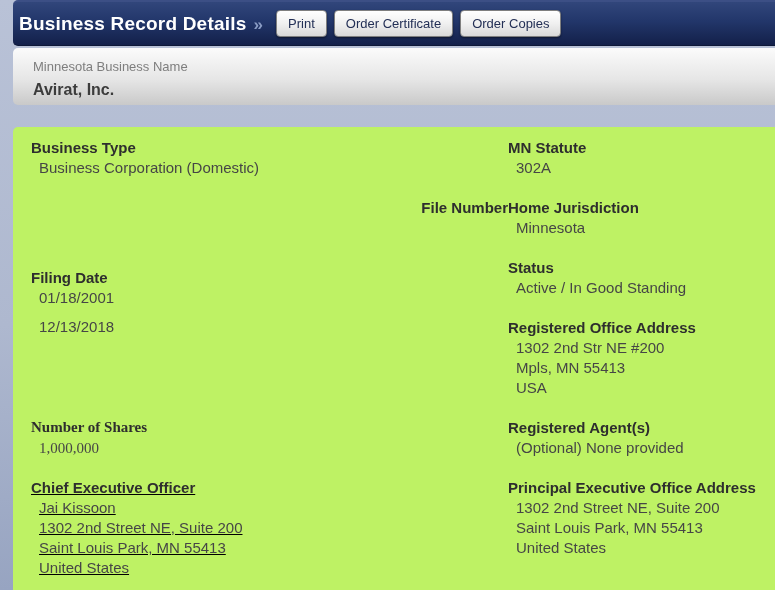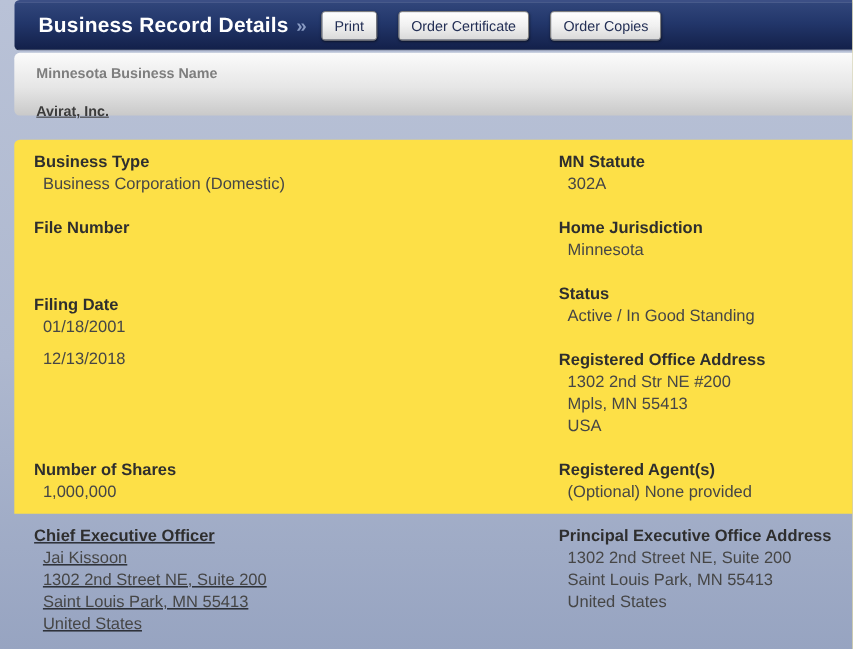--- a/index.html
+++ b/index.html
@@ -20,39 +20,39 @@
 
   
   .titlebar {
     height: 43px;
     background: linear-gradient(to bottom, #31467b 0%, #22366a 45%, #1a2a58 75%, #13204a 100%);
     border-top: 2px solid #3c4f85;
     border-bottom: 1px solid #0d1838;
     border-radius: 5px 0 0 5px;
     display: flex;
     align-items: center;
-    padding-left: 22px;
+    padding-left: 6px;
   }
   .titlebar h1 {
     margin: 0;
     font-size: 19px;
     font-weight: bold;
     color: #ffffff;
     letter-spacing: 0.2px;
     white-space: nowrap;
   }
   .title-arrow {
     color: #8a9cc4;
     font-size: 17px;
     font-weight: bold;
     margin-left: 7px;
   }
   .hdr-buttons {
     display: flex;
-    gap: 19px;
+    gap: 7px;
     margin-left: 13px;
   }
   .hdr-btn {
     font-family: "Liberation Sans", sans-serif;
     font-size: 13px;
     color: #232f55;
     background: linear-gradient(to bottom, #ffffff 0%, #f0f0f0 50%, #d9d9d9 100%);
     border: 1px solid #7f7f7f;
     border-radius: 4px;
     padding: 5px 11px 5px 11px;
@@ -66,37 +66,35 @@
     margin-top: 2px;
     height: 57px;
     background: linear-gradient(to bottom, #fbfbfb 0%, #e6e6e6 55%, #c9c9c9 100%);
     border-radius: 5px 0 0 5px;
     box-sizing: border-box;
     padding: 11px 0 0 20px;
   }
   .name-label {
     font-size: 13px;
     color: #7e7e7e;
-    margin-bottom: 19px;
-    font-weight: bold;
+    margin-bottom: 7px;
   }
   .name-value {
-    font-size: 13px;
+    font-size: 16px;
     font-weight: bold;
     color: #3c3c3c;
-    text-decoration: underline;
   }
 
   
   .details-panel {
     margin-top: 22px;
-    background: #fde047;
+    background: #bef264;
     border-radius: 5px 0 0 0;
     box-sizing: border-box;
-    height: 340px;
+    height: 463px;
     padding: 10px 0 0 18px;
   }
   .details-grid {
     display: grid;
     grid-template-columns: 477px 1fr;
     grid-template-rows: 60px 60px 60px 100px 60px 1fr;
   }
   .field-label {
     font-size: 15px;
     font-weight: bold;
@@ -128,31 +126,31 @@
     <div class="name-label">Minnesota Business Name</div>
     <div class="name-value">Avirat, Inc.</div>
   </div>
 
   <div class="details-panel">
     <div class="details-grid">
         <div class="field" style="grid-area: 1 / 1;">
           <div class="field-label">Business Type</div>
           <div class="field-value">Business Corporation (Domestic)</div>
         </div>
-        <div class="field" style="grid-area: 2 / 1;">
+        <div class="field" style="grid-area: 2 / 1; text-align: right;">
           <div class="field-label">File Number</div>
         </div>
         <div class="field" style="grid-area: 3 / 1; margin-top: 10px;">
           <div class="field-label">Filing Date</div>
           <div class="field-value">01/18/2001</div>
         </div>
         <div class="field" style="grid-area: 4 / 1;">
           <div class="field-value">12/13/2018</div>
         </div>
-        <div class="field" style="grid-area: 5 / 1;">
+        <div class="field" style="grid-area: 5 / 1; font-family: Liberation Serif, serif;">
           <div class="field-label">Number of Shares</div>
           <div class="field-value">1,000,000</div>
         </div>
         <div class="field" style="grid-area: 6 / 1; text-decoration: underline;">
           <div class="field-label">Chief Executive Officer</div>
           <div class="field-value">Jai Kissoon</div>
           <div class="field-value">1302 2nd Street NE, Suite 200</div>
           <div class="field-value">Saint Louis Park, MN 55413</div>
           <div class="field-value">United States</div>
         </div>

